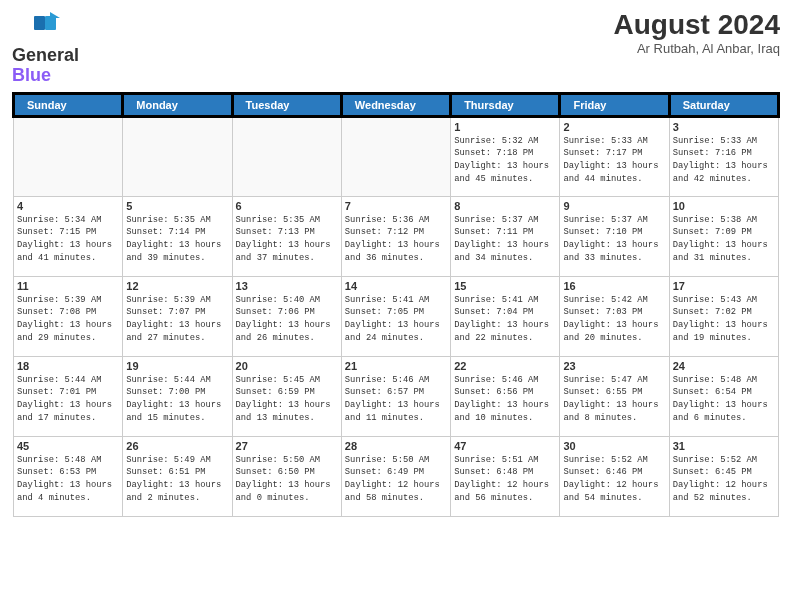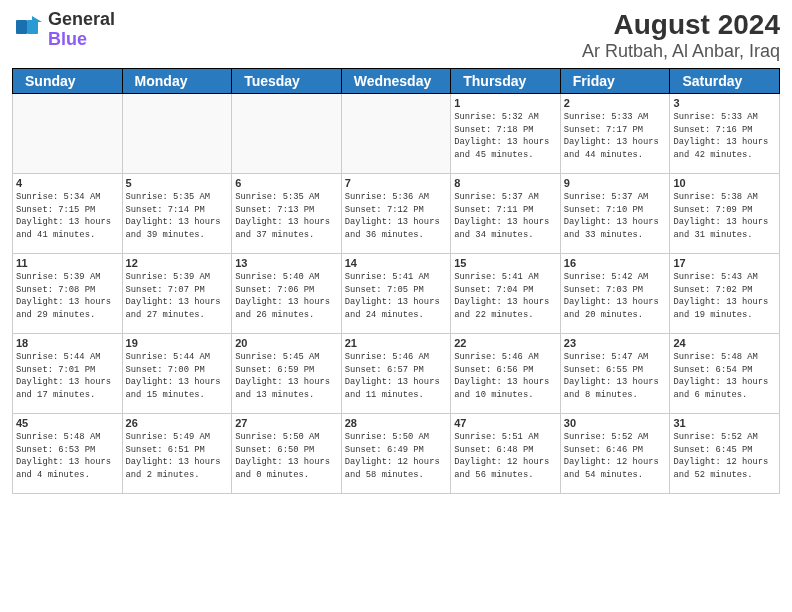--- a/index.html
+++ b/index.html
@@ -17,54 +17,55 @@
     .header {
       display: flex;
       align-items: flex-start;
       justify-content: space-between;
       margin-bottom: 6px;
     }
     .logo {
       display: flex;
       align-items: center;
       gap: 4px;
+      flex-direction: column;
     }
     .logo-text {
       font-size: 18px;
       font-weight: bold;
       color: #333;
       line-height: 1.1;
     }
     .logo-text .blue { color: #8b5cf6; }
     .title-block {
       text-align: right;
     }
     .month-title {
       font-size: 28px;
       font-weight: bold;
       color: #333;
       line-height: 1.1;
     }
     .subtitle {
-      font-size: 18px;
+      font-size: 13px;
       color: #555;
     }
     .calendar {
       width: 100%;
       border-collapse: collapse;
       table-layout: fixed;
     }
     .calendar th {
       background: #2a7abf;
       color: #fff;
-      font-size: 14px;
+      font-size: 11px;
       font-weight: bold;
       padding: 4px 12px;
       text-align: left;
-      border: 1px solid #000000;
+      border: 3px solid #000000;
     }
     .calendar td {
       vertical-align: top;
       border: 1px solid #ccc;
       padding: 3px 3px;
       font-size: 9.2px;
       color: #333;
       height: 80px;
       background: #fff;
     }

